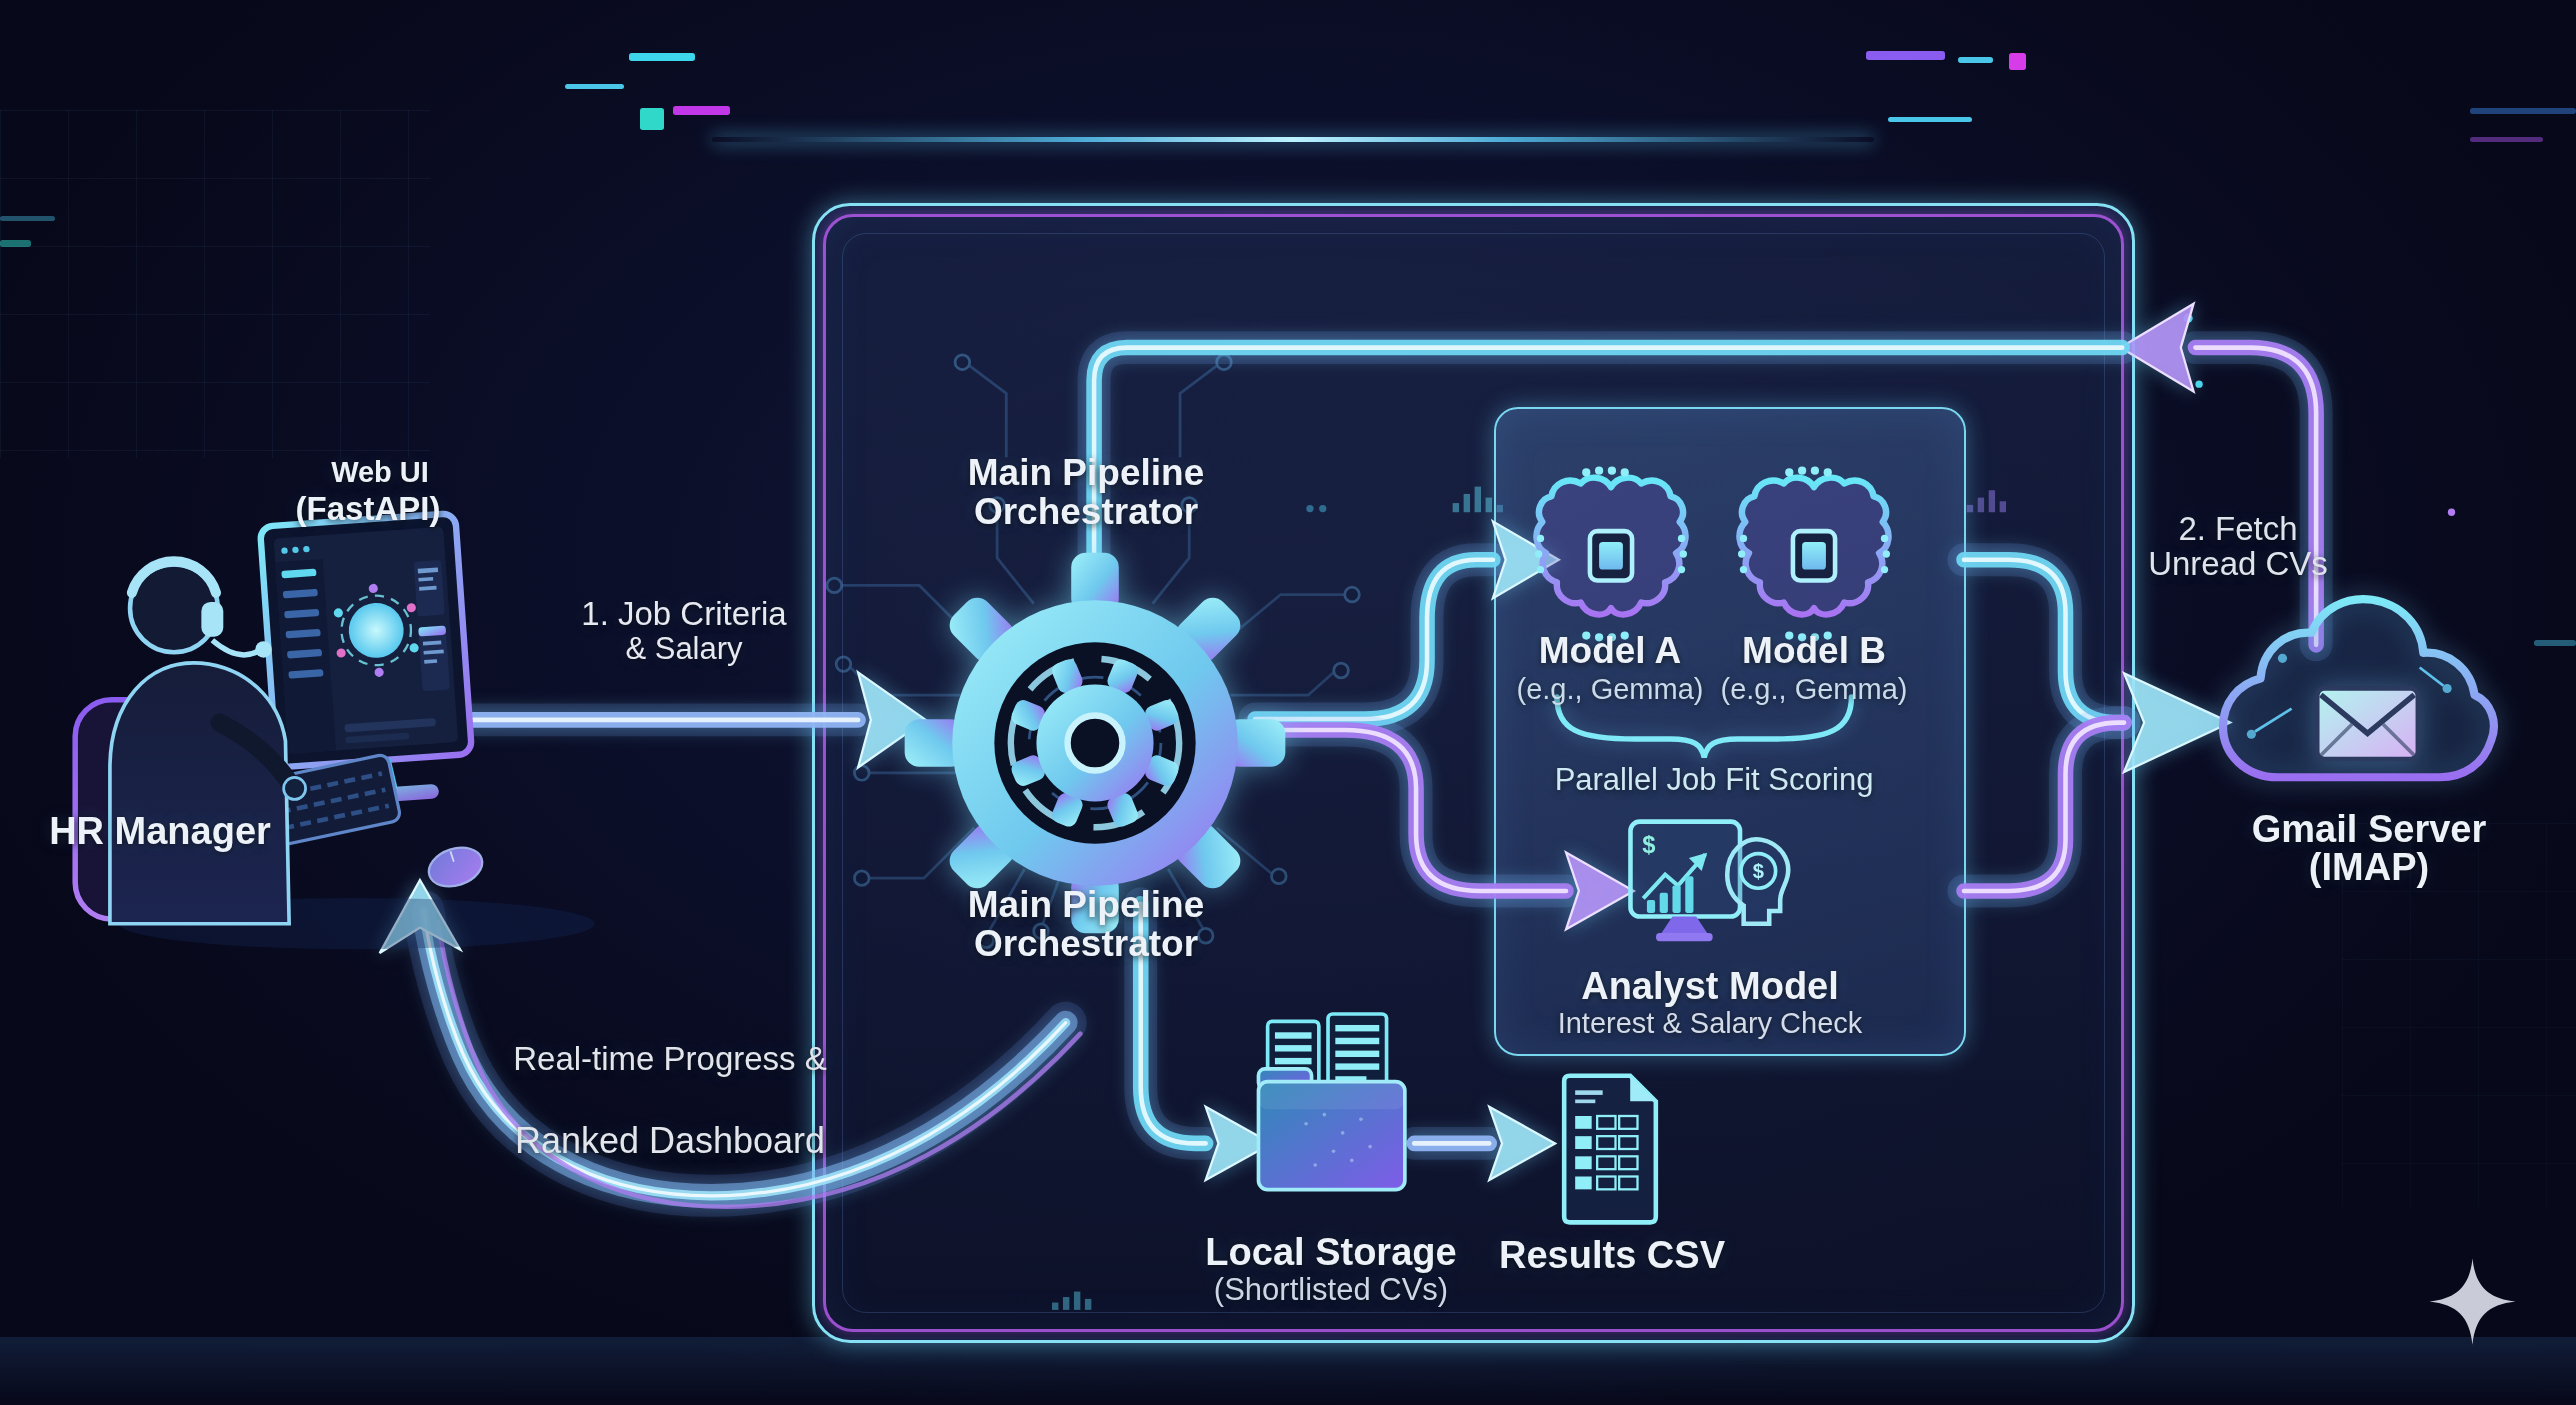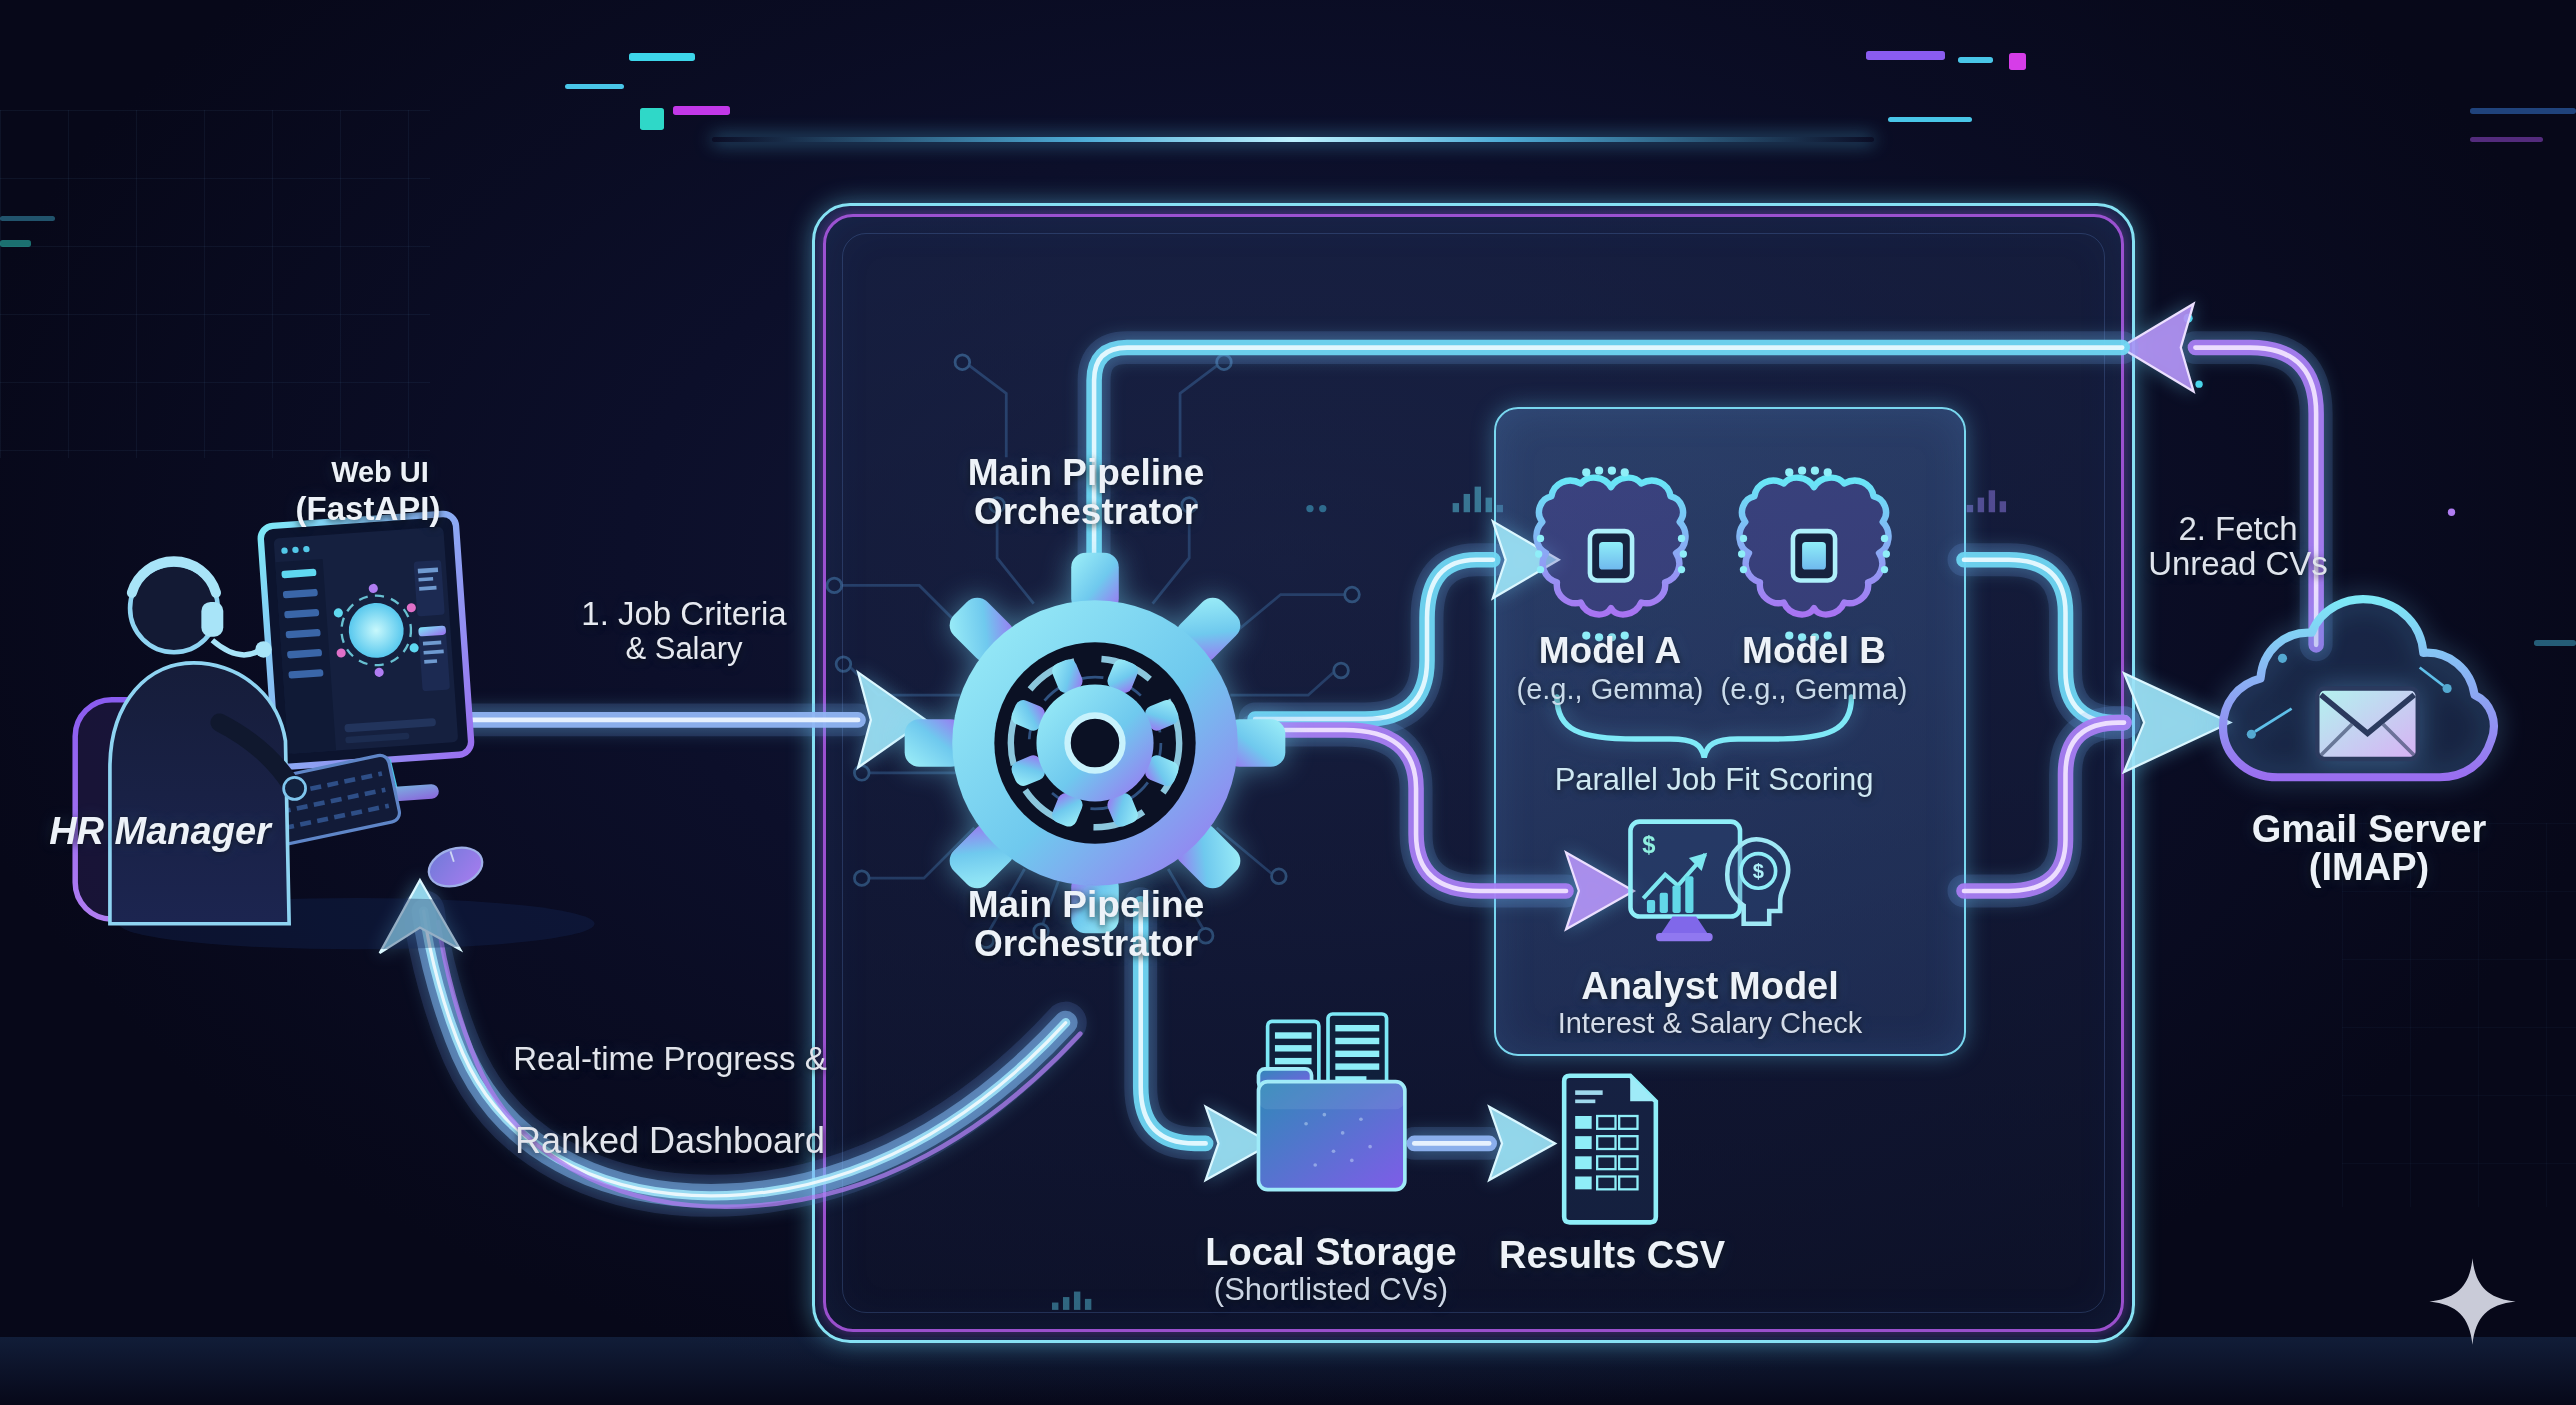--- a/index.html
+++ b/index.html
@@ -493,21 +493,21 @@
       </g>
     </g>
   </svg>
 
   <svg class="icon" style="left:2422px;top:1251px;" width="101" height="101" viewBox="0 0 110 110">
     <path d="M55,8 C58,38 72,52 102,55 C72,58 58,72 55,102 C52,72 38,58 8,55 C38,52 52,38 55,8 Z" fill="#c9cbd8"></path>
   </svg>
 
   <div class="lbl b" style="left:380px;top:472px;font-size:29px;">Web UI</div>
   <div class="lbl b" style="left:368px;top:509px;font-size:33px;">(FastAPI)</div>
-  <div class="lbl b" style="left:160px;top:831px;font-size:38px;font-style:italic;">HR Manager</div>
+  <div class="lbl b" style="left:160px;top:831px;font-size:38px;">HR Manager</div>
 
   <div class="lbl" style="left:684px;top:614px;font-size:33px;color:#e6e9f0;">1. Job Criteria</div>
   <div class="lbl" style="left:684px;top:649px;font-size:31px;color:#e6e9f0;">&amp; Salary</div>
 
   <div class="lbl b" style="left:1086px;top:473px;font-size:37px;">Main Pipeline</div>
   <div class="lbl b" style="left:1086px;top:512px;font-size:37px;">Orchestrator</div>
   <div class="lbl b" style="left:1086px;top:905px;font-size:37px;">Main Pipeline</div>
   <div class="lbl b" style="left:1086px;top:944px;font-size:37px;">Orchestrator</div>
 
   <div class="lbl b" style="left:1610px;top:651px;font-size:37px;">Model A</div>

